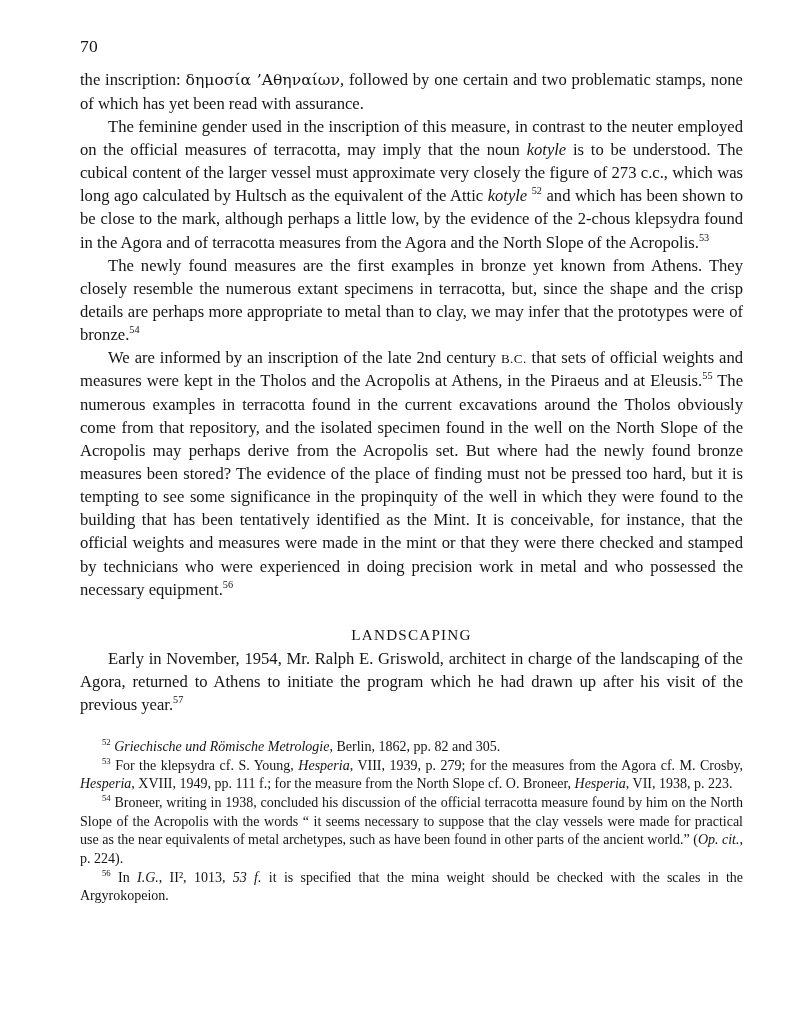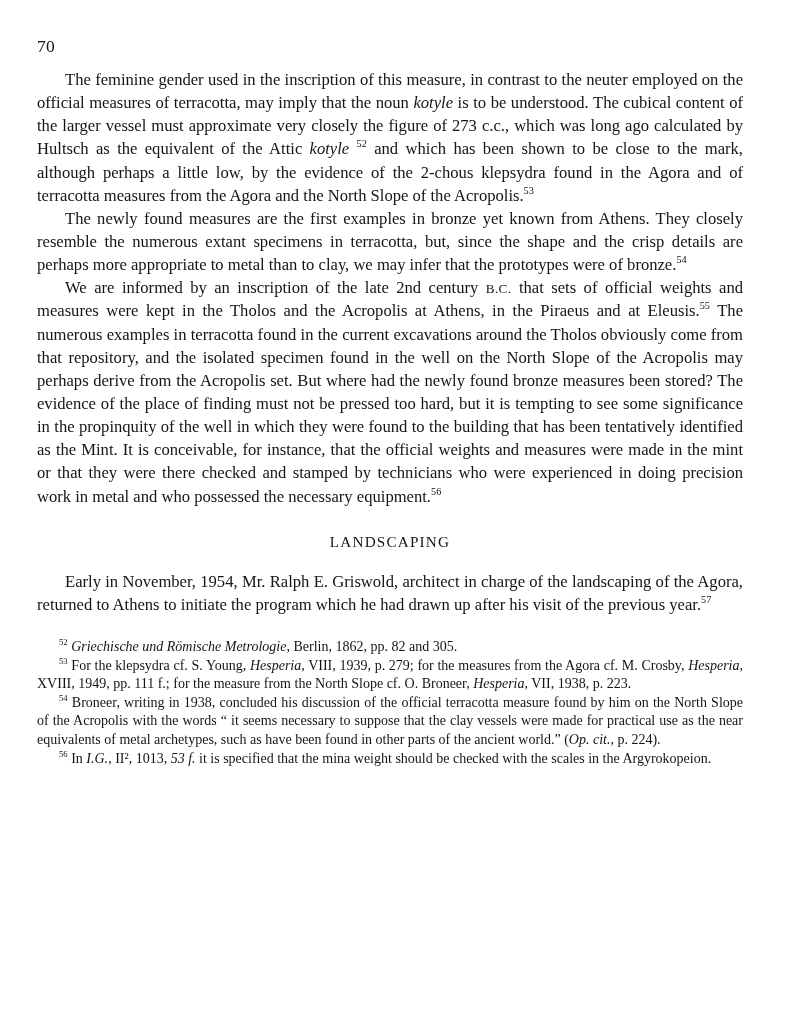--- a/index.html
+++ b/index.html
@@ -12,21 +12,21 @@
     height: 1024px;
     font-family: "Liberation Serif", serif;
     color: #141414;
     overflow: hidden;
   }
   .page {
     position: relative;
     width: 805px;
     height: 1024px;
     box-sizing: border-box;
-    padding: 30px 62px 0 37px;
+    padding: 30px 62px 0 80px;
   }
   .header {
     position: relative;
     height: 34px;
     margin-bottom: 4px;
   }
   .folio {
     position: absolute;
     left: 0;
     top: 6px;
@@ -61,21 +61,21 @@
   }
   sup {
     font-size: 0.62em;
     vertical-align: super;
     line-height: 0;
   }
   .section-heading {
     text-align: center;
     font-size: 15.2px;
     letter-spacing: 1.2px;
-    margin: 25px 0 19px 0;
+    margin: 25px 0 3px 0;
   }
   .smallcaps-bc {
     font-size: 0.79em;
     letter-spacing: 0.4px;
   }
   .notes {
     margin-top: 22px;
   }
   .notes p {
     margin: 0;
@@ -91,20 +91,21 @@
 <body>
 
 <div class="page">
 
   <div class="header">
     <div class="folio">70</div>
   </div>
 
   <div class="body-text">
 
+    <p>the inscription: <span class="greek">δημοσία ’Αθηναίων</span>, followed by one certain and two problematic stamps, none of which has yet been read with assurance.</p>
 
     <p class="indent">The feminine gender used in the inscription of this measure, in contrast to the neuter employed on the official measures of terracotta, may imply that the noun <i>kotyle</i> is to be understood. The cubical content of the larger vessel must approximate very closely the figure of 273 c.c., which was long ago calculated by Hultsch as the equivalent of the Attic <i>kotyle</i> <sup>52</sup> and which has been shown to be close to the mark, although perhaps a little low, by the evidence of the 2-chous klepsydra found in the Agora and of terracotta measures from the Agora and the North Slope of the Acropolis.<sup>53</sup></p>
 
     <p class="indent">The newly found measures are the first examples in bronze yet known from Athens. They closely resemble the numerous extant specimens in terracotta, but, since the shape and the crisp details are perhaps more appropriate to metal than to clay, we may infer that the prototypes were of bronze.<sup>54</sup></p>
 
     <p class="indent">We are informed by an inscription of the late 2nd century <span class="smallcaps-bc">B.C.</span> that sets of official weights and measures were kept in the Tholos and the Acropolis at Athens, in the Piraeus and at Eleusis.<sup>55</sup> The numerous examples in terracotta found in the current excavations around the Tholos obviously come from that repository, and the isolated specimen found in the well on the North Slope of the Acropolis may perhaps derive from the Acropolis set. But where had the newly found bronze measures been stored? The evidence of the place of finding must not be pressed too hard, but it is tempting to see some significance in the propinquity of the well in which they were found to the building that has been tentatively identified as the Mint. It is conceivable, for instance, that the official weights and measures were made in the mint or that they were there checked and stamped by technicians who were experienced in doing precision work in metal and who possessed the necessary equipment.<sup>56</sup></p>
 
     <div class="section-heading">LANDSCAPING</div>
 
     <p class="indent">Early in November, 1954, Mr. Ralph E. Griswold, architect in charge of the landscaping of the Agora, returned to Athens to initiate the program which he had drawn up after his visit of the previous year.<sup>57</sup></p>

